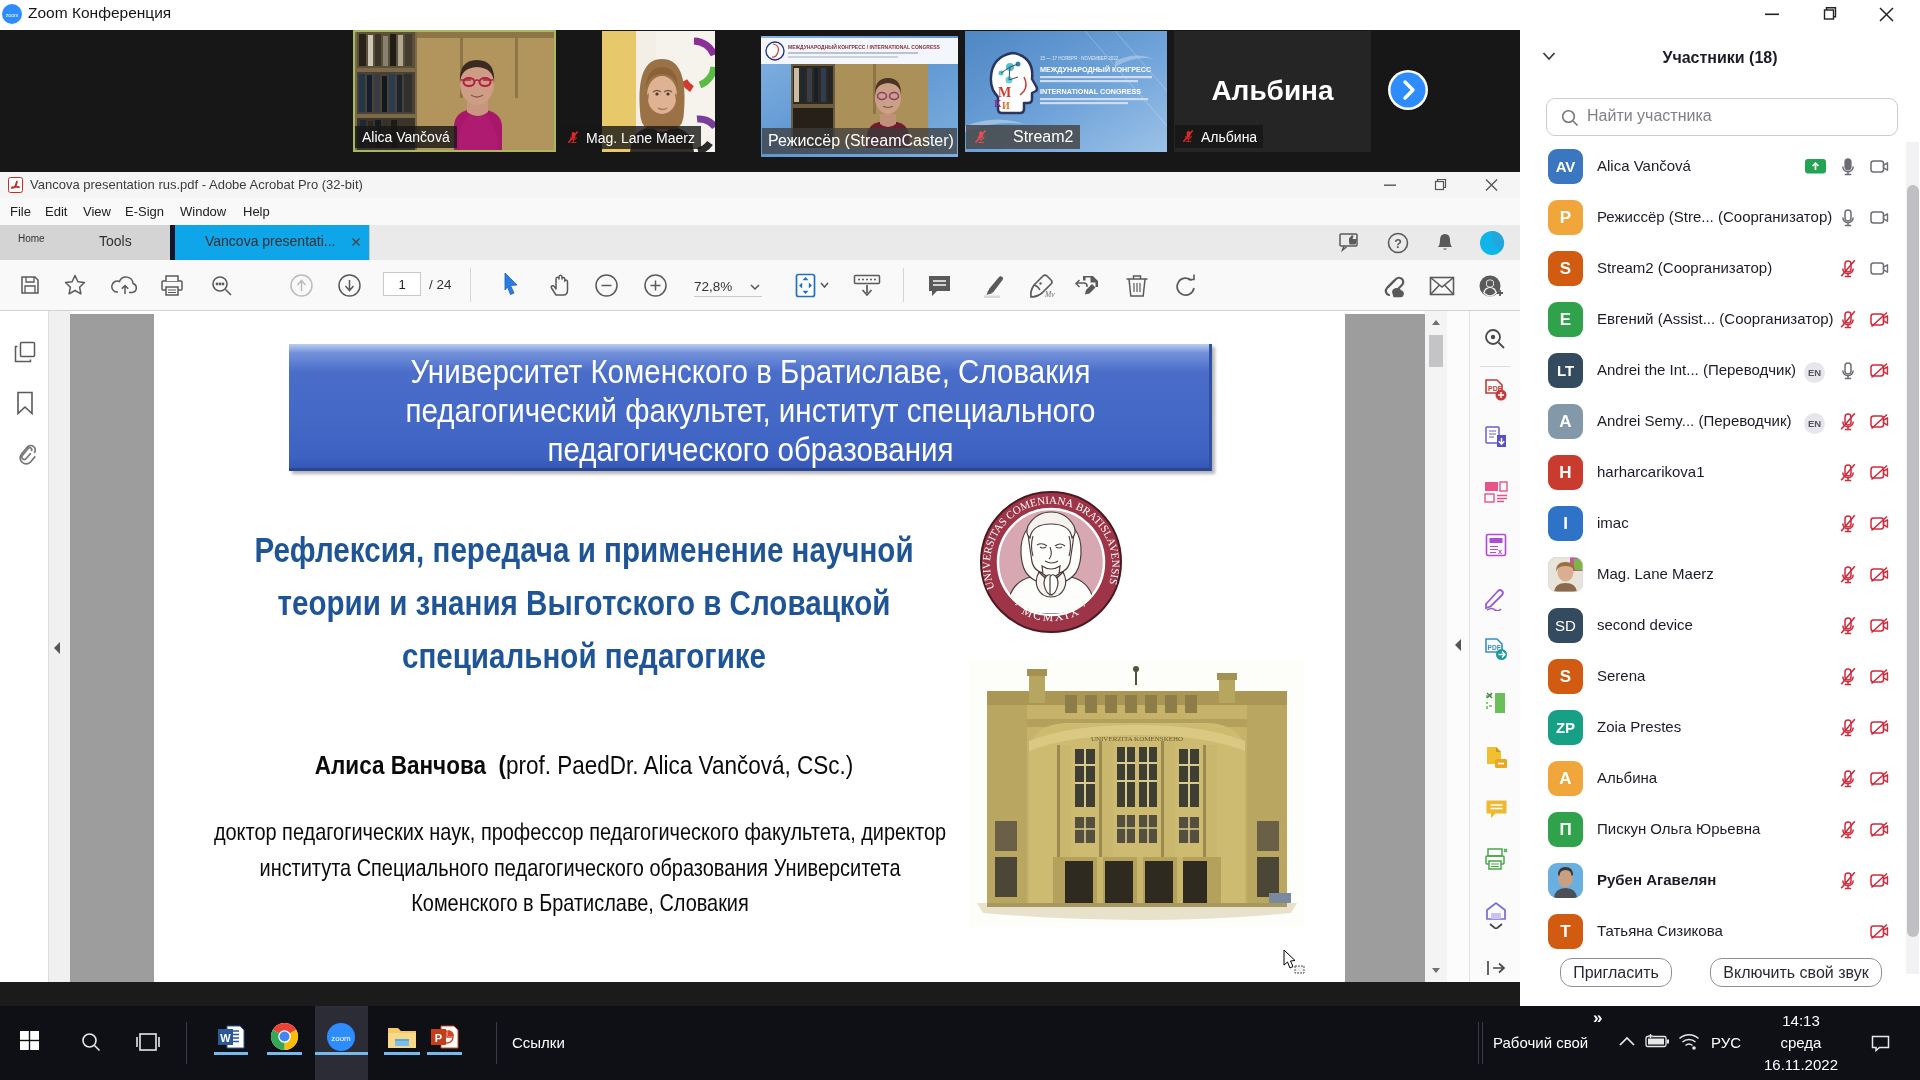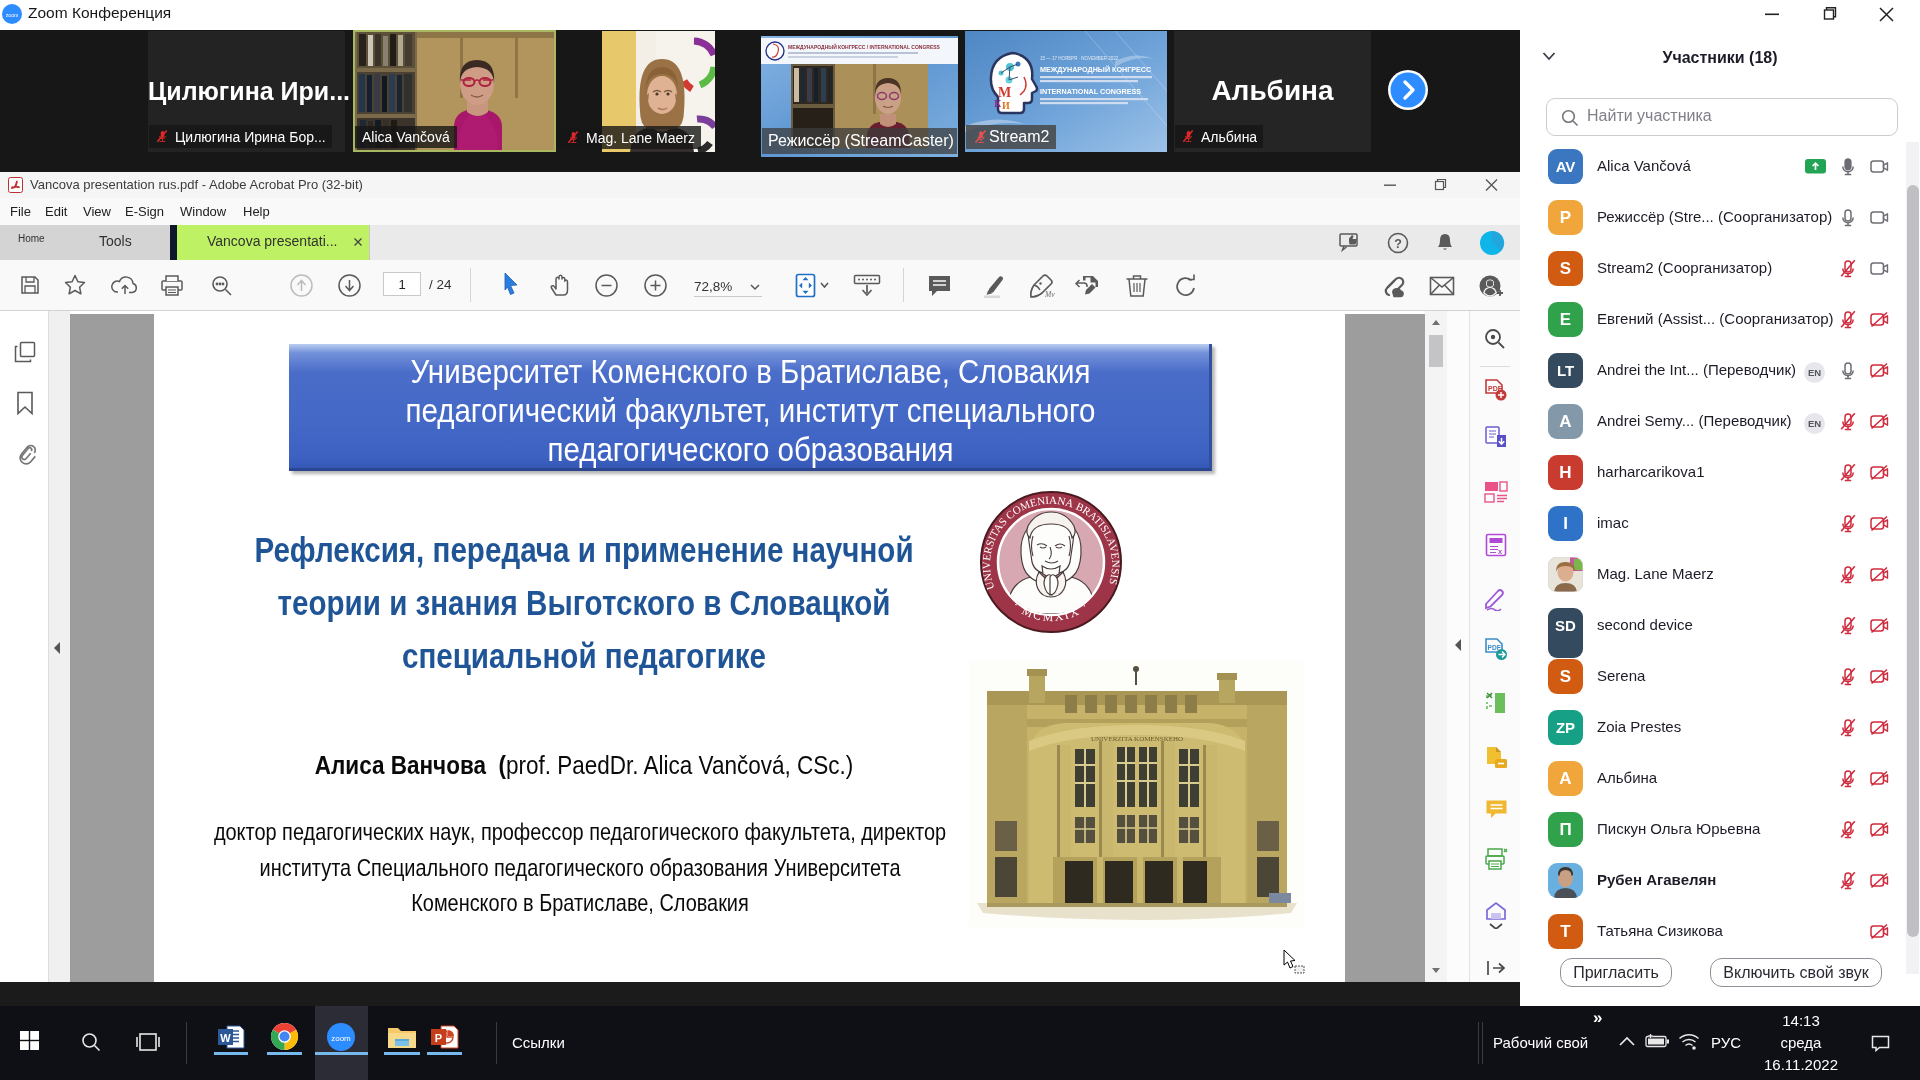--- a/index.html
+++ b/index.html
@@ -25,34 +25,20 @@
       <path d="M68.5 10 v-2.2 h9 v9 h-2.2"></path>
     </g>
     <g stroke="#222" stroke-width="1.5">
       <path d="M122 8 l13 13 M135 8 l-13 13"></path>
     </g>
   </svg>
 </div>
 
 <div class="abs" id="videostrip" style="left:0;top:30px;width:1520px;height:142px;background:#171717;overflow:hidden;">
 
-  <div class="abs" style="left:148px;top:1px;width:197px;height:121px;background:#232323;">
-    <div class="abs" style="left:0;top:46px;width:197px;text-align:center;font-size:25px;font-weight:bold;color:#fff;white-space:nowrap;">Цилюгина Ири...</div>
-    <div class="abs" style="left:1px;bottom:4px;height:23px;background:rgba(22,22,22,.85);display:flex;align-items:center;padding:0 6px;">
-      <svg width="15" height="15" viewBox="0 0 16 16">
-          <g fill="#e02828">
-            <path d="M8 2.2c-1.1 0-1.9.8-1.9 1.9v3.3c0 1.1.8 1.9 1.9 1.9s1.9-.8 1.9-1.9V4.1C9.9 3 9.1 2.2 8 2.2z"></path>
-            <path d="M4.5 7.4c0 1.9 1.6 3.5 3.5 3.5s3.5-1.6 3.5-3.5h-1c0 1.4-1.1 2.5-2.5 2.5S5.5 8.8 5.5 7.4h-1zM7.5 10.8h1v2h-1z"></path>
-            <path d="M5 13h6v.9H5z"></path>
-          </g>
-          <path d="M2.5 13.5 L12.5 1.5" stroke="#e02828" stroke-width="1.6"></path>
-        </svg>
-      <span style="font-size:14px;color:#fff;margin-left:5px;white-space:nowrap;">Цилюгина Ирина Бор...</span>
-    </div>
-  </div>
 
   <div class="abs" style="left:353px;top:0px;width:203px;height:122px;background:#6b5b3e;border:2px solid #a8b860;">
     <svg class="abs" style="left:0;top:0;" width="199" height="118" viewBox="0 0 199 118" preserveAspectRatio="none">
       <rect width="199" height="118" fill="#b99b5e"></rect>
       <rect x="0" y="0" width="62" height="118" fill="#7a6a4a"></rect>
       <g>
         <rect x="2" y="0" width="58" height="36" fill="#5d5038"></rect>
         <rect x="4" y="2" width="7" height="32" fill="#27221a"></rect>
           <rect x="13" y="3" width="5" height="31" fill="#cfc7b5"></rect>
           <rect x="20" y="2" width="6" height="32" fill="#3a332a"></rect>
@@ -219,21 +205,21 @@
     </svg>
     <div class="abs" style="left:1px;bottom:3px;height:24px;background:rgba(70,70,70,.85);display:flex;align-items:center;padding:0 7px;">
       <svg width="16" height="16" viewBox="0 0 16 16">
           <g fill="#e35050">
             <path d="M8 2.2c-1.1 0-1.9.8-1.9 1.9v3.3c0 1.1.8 1.9 1.9 1.9s1.9-.8 1.9-1.9V4.1C9.9 3 9.1 2.2 8 2.2z"></path>
             <path d="M4.5 7.4c0 1.9 1.6 3.5 3.5 3.5s3.5-1.6 3.5-3.5h-1c0 1.4-1.1 2.5-2.5 2.5S5.5 8.8 5.5 7.4h-1zM7.5 10.8h1v2h-1z"></path>
             <path d="M5 13h6v.9H5z"></path>
           </g>
           <path d="M2.5 13.5 L12.5 1.5" stroke="#e35050" stroke-width="1.6"></path>
         </svg>
-      <span style="font-size:16px;color:#fff;margin-left:0;white-space:nowrap;">Stream2</span>
+      <span style="font-size:16px;color:#fff;margin-left:24px;white-space:nowrap;">Stream2</span>
     </div>
   </div>
 
   <div class="abs" style="left:1174px;top:1px;width:197px;height:121px;background:#252525;">
     <div class="abs" style="left:0;top:44px;width:197px;text-align:center;font-size:28px;font-weight:bold;color:#fff;">Альбина</div>
     <div class="abs" style="left:1px;bottom:4px;height:23px;background:rgba(22,22,22,.85);display:flex;align-items:center;padding:0 6px;">
       <svg width="15" height="15" viewBox="0 0 16 16">
           <g fill="#e02828">
             <path d="M8 2.2c-1.1 0-1.9.8-1.9 1.9v3.3c0 1.1.8 1.9 1.9 1.9s1.9-.8 1.9-1.9V4.1C9.9 3 9.1 2.2 8 2.2z"></path>
             <path d="M4.5 7.4c0 1.9 1.6 3.5 3.5 3.5s3.5-1.6 3.5-3.5h-1c0 1.4-1.1 2.5-2.5 2.5S5.5 8.8 5.5 7.4h-1zM7.5 10.8h1v2h-1z"></path>
@@ -278,21 +264,21 @@
     <span class="abs" style="left:83px;top:6px;">View</span>
     <span class="abs" style="left:125px;top:6px;">E-Sign</span>
     <span class="abs" style="left:180px;top:6px;">Window</span>
     <span class="abs" style="left:243px;top:6px;">Help</span>
   </div>
 
   <div class="abs" style="left:0;top:53px;width:1520px;height:35px;background:#eaeaeb;">
     <div class="abs" style="left:0;top:0;width:170px;height:35px;background:#d4d4d5;"></div>
     <div class="abs" style="left:18px;top:8px;font-size:10px;color:#323232;">Home</div>
     <div class="abs" style="left:99px;top:8px;font-size:14px;color:#323232;">Tools</div>
-    <div class="abs" style="left:170px;top:0;width:200px;height:35px;background:#bef264;border-left:7px solid #0f172a;border-right:1px solid #c6c6c6;">
+    <div class="abs" style="left:170px;top:0;width:200px;height:35px;background:#0ea5e9;border-left:5px solid #0f172a;border-right:1px solid #c6c6c6;">
       <div class="abs" style="left:30px;top:8px;font-size:14px;color:#323232;white-space:nowrap;">Vancova presentati...</div>
       <svg class="abs" style="left:176px;top:12px;" width="10" height="10" viewBox="0 0 10 10">
           <path d="M1.5 1.5 l7 7 M8.5 1.5 l-7 7" stroke="#444" stroke-width="1.3"></path>
         </svg>
     </div>
 
     <svg class="abs" style="left:1338px;top:6px;" width="26" height="24" viewBox="0 0 26 24">
       <g fill="none" stroke="#5a5a5a" stroke-width="1.5">
         <rect x="2" y="3" width="17" height="12" rx="1"></rect>
         <path d="M6 15 l-1.5 4 4 -3"></path>
@@ -883,21 +869,21 @@
         </svg>
         <div class="abs" style="left:77px;top:16px;font-size:15px;white-space:nowrap;">Mag. Lane Maerz</div>
         <svg class="abs" style="left:318px;top:15px;" width="20" height="21" viewBox="0 0 20 21">
           <use href="#micr"></use>
         </svg>
         <svg class="abs" style="left:349px;top:15px;" width="21" height="21" viewBox="0 0 21 21">
           <use href="#camr"></use>
         </svg>
       </div>
       <div class="abs" style="left:0;top:569.5px;width:400px;height:51px;">
-        <div class="abs" style="left:28px;top:8px;width:35px;height:50px;border-radius:9px;background:#344a5e;color:#fff;font-weight:bold;font-size:15px;text-align:center;line-height:35px;">SD</div>
+        <div class="abs" style="left:28px;top:8px;width:35px;height:35px;border-radius:9px;background:#344a5e;color:#fff;font-weight:normal;font-size:15px;text-align:center;line-height:35px;">SD</div>
         <div class="abs" style="left:77px;top:16px;font-size:15px;white-space:nowrap;">second device</div>
         <svg class="abs" style="left:318px;top:15px;" width="20" height="21" viewBox="0 0 20 21">
           <use href="#micr"></use>
         </svg>
         <svg class="abs" style="left:349px;top:15px;" width="21" height="21" viewBox="0 0 21 21">
           <use href="#camr"></use>
         </svg>
       </div>
       <div class="abs" style="left:0;top:620.5px;width:400px;height:51px;">
         <div class="abs" style="left:28px;top:8px;width:35px;height:35px;border-radius:9px;background:#d25b12;color:#fff;font-weight:bold;font-size:17px;text-align:center;line-height:35px;">S</div>

